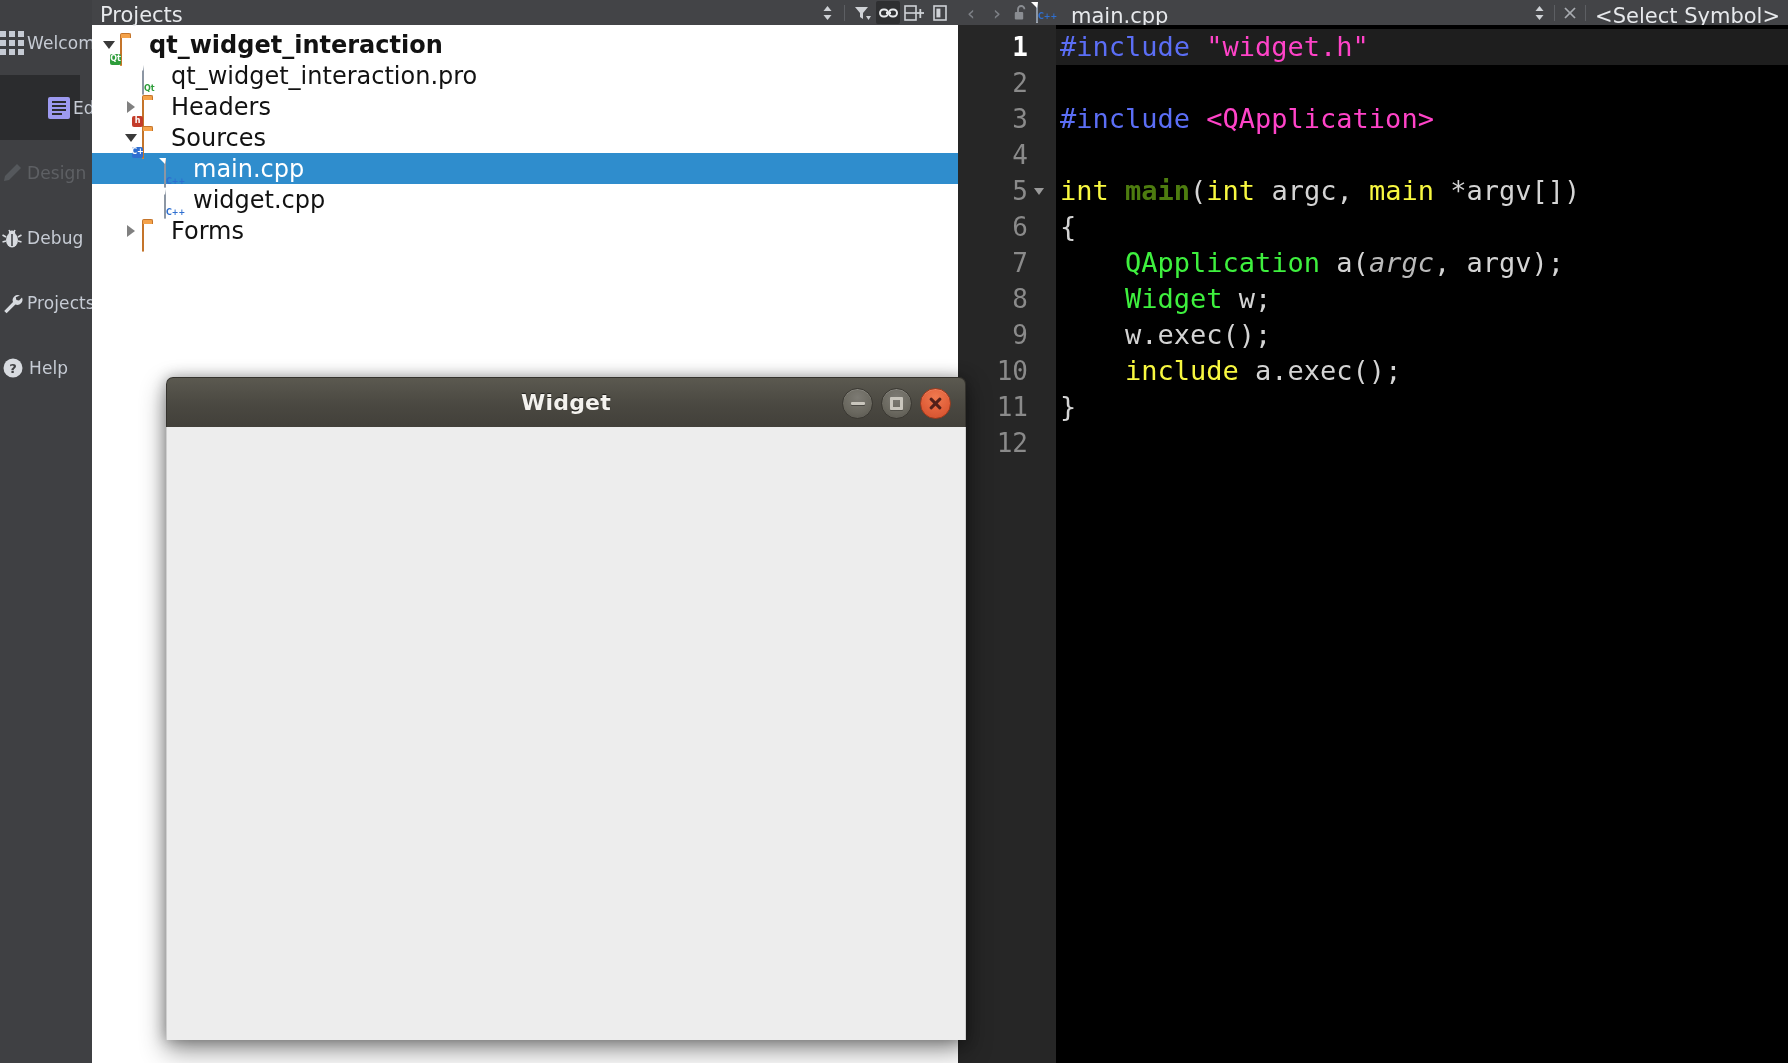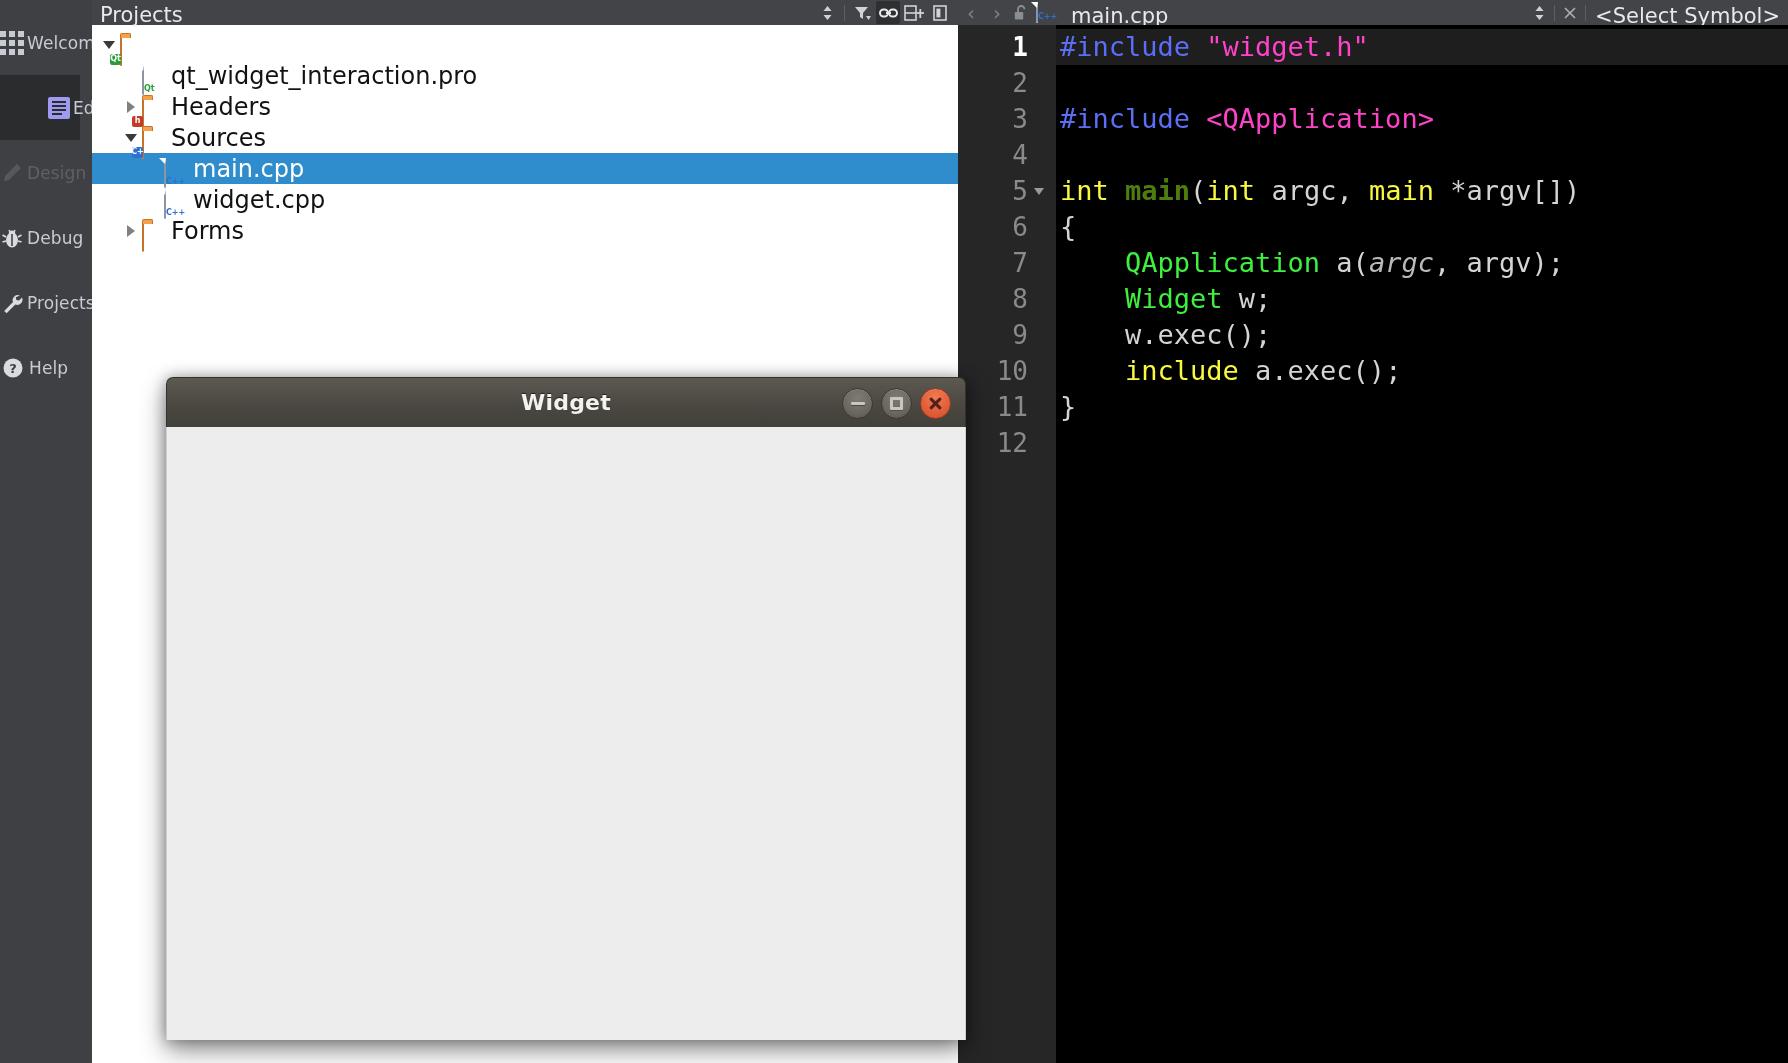--- a/index.html
+++ b/index.html
@@ -420,20 +420,21 @@
             <rect x="1" y="1" width="12" height="14" fill="none" stroke="#cfd2d6" stroke-width="1.6"></rect>
             <rect x="3.4" y="3.6" width="4" height="8.8" fill="#cfd2d6"></rect>
           </svg>
         </div>
       </div>
     </div>
     <div class="tree" id="tree">
         <div class="tree-row bold" style="padding-left: 6px;">
           <span class="arrow down"></span>
           <span class="tnode-icon"><span class="fld qt"><span class="tag">Qt</span></span></span>
+          <span class="tlabel">qt_widget_interaction</span>
         </div>
         <div class="tree-row" style="padding-left: 28px;">
           <span class="arrow "></span>
           <span class="tnode-icon"><span class="file qt"><span class="tag">Qt</span></span></span>
           <span class="tlabel">qt_widget_interaction.pro</span>
         </div>
         <div class="tree-row" style="padding-left: 28px;">
           <span class="arrow right"></span>
           <span class="tnode-icon"><span class="fld h"><span class="tag">h</span></span></span>
           <span class="tlabel">Headers</span>

